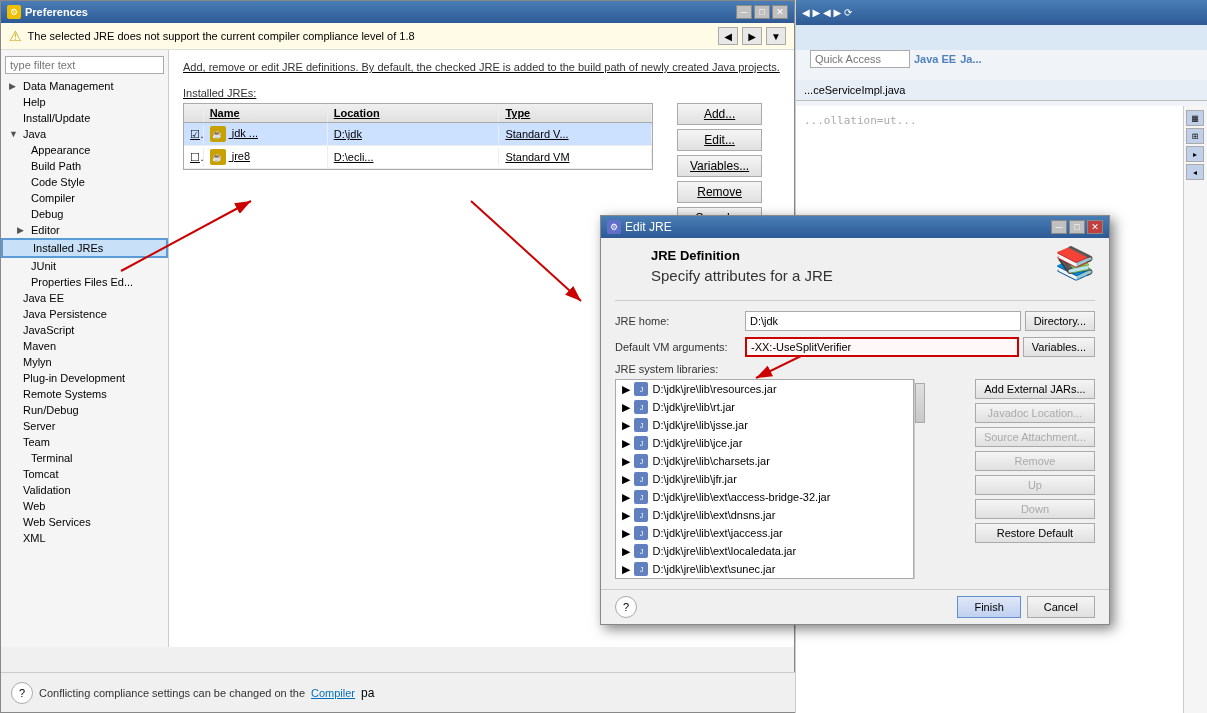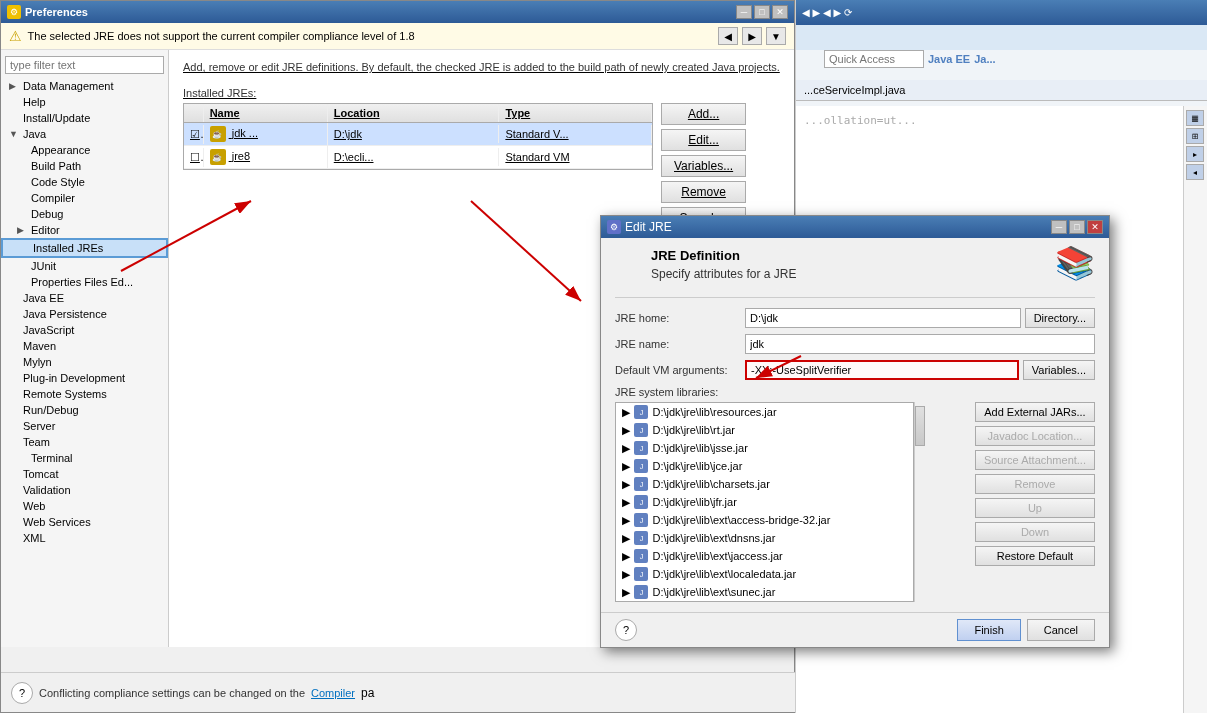--- a/index.html
+++ b/index.html
@@ -127,21 +127,21 @@
     .action-btn {
       padding: 3px 12px;
       background: linear-gradient(to bottom, #f5f5f5, #e0e0e0);
       border: 1px solid #aaa;
       font-size: 12px;
       cursor: pointer;
       min-width: 80px;
       text-align: center;
     }
 
-    .table-area { display: flex; align-items: flex-start; }
+    .table-area { display: flex; align-items: flex-start; gap: 16px; }
 
     
     .bottom-bar {
       position: absolute;
       bottom: 0; left: 0;
       width: 795px;
       height: 40px;
       background: #f0f0f0;
       border-top: 1px solid #ccc;
       display: flex;
@@ -180,21 +180,21 @@
       padding: 3px 6px;
       display: flex;
       align-items: center;
       justify-content: space-between;
       height: 22px;
     }
     .edit-jre-icon { width: 14px; height: 14px; background: #6070c8; border-radius: 2px; font-size: 9px; display: flex; align-items: center; justify-content: center; color: white; }
 
     .edit-jre-body { padding: 10px 14px; }
     .edit-jre-section-title { font-size: 13px; font-weight: bold; margin-bottom: 4px; }
-    .edit-jre-section-sub { font-size: 12px; color: #333; margin-bottom: 10px; }
+    .edit-jre-section-sub { font-size: 15px; color: #333; margin-bottom: 10px; }
     .edit-jre-divider { border: none; border-top: 1px solid #ccc; margin: 6px 0 10px 0; }
 
     .form-row {
       display: flex;
       align-items: center;
       margin-bottom: 6px;
       font-size: 11px;
     }
     .form-label { width: 130px; color: #333; }
     .form-input {
@@ -520,24 +520,20 @@
       <div style="font-size:32px;margin-top:-4px;">📚</div>
     </div>
     <hr class="edit-jre-divider">
 
     <div class="form-row">
       <span class="form-label">JRE home:</span>
       <input class="form-input" type="text" value="D:\jdk" style="">
       <button class="form-btn">Directory...</button>
     </div>
 
-    <div class="form-row">
-      <span class="form-label">JRE name:</span>
-      <input class="form-input" type="text" value="jdk" style="">
-    </div>
 
     <div class="form-row">
       <span class="form-label">Default VM arguments:</span>
       <input class="form-input highlighted" type="text" value="-XX:-UseSplitVerifier" style="">
       <button class="form-btn">Variables...</button>
     </div>
 
     <div class="jre-libs-label">JRE system libraries:</div>
 
     <div class="libs-area">
@@ -634,21 +630,21 @@
   </svg>
 </div>
 
 <div style="position:absolute;top:0;left:795px;width:412px;height:713px;background:#f0f4f8;border-left:1px solid #ccc;">
   <div style="background:linear-gradient(to bottom,#4a7eb5,#2d5a96);height:25px;display:flex;align-items:center;padding:0 6px;gap:4px;color:white;">
     <span style="font-size:10px;">◀ ▶ ◀ ▶ ⟳</span>
   </div>
   <div style="background:#dae8f5;height:25px;display:flex;align-items:center;padding:0 6px;gap:8px;font-size:11px;">
   </div>
 
-  <div style="position:absolute;top:50px;left:28px;display:flex;align-items:center;gap:4px;justify-content:space-between;">
+  <div style="position:absolute;top:50px;left:14px;display:flex;align-items:center;gap:4px;justify-content:space-between;">
     <input type="text" style="width: 100px; padding: 2px 4px; border: 1px solid rgb(170, 170, 170); font-size: 11px; color: rgb(153, 153, 153);" placeholder="Quick Access">
     <span style="font-size:11px;color:#5080c0;font-weight:bold;">Java EE</span>
     <span style="font-size:11px;color:#5080c0;font-weight:bold;">Ja...</span>
   </div>
 
   <div style="position:absolute;top:80px;left:0;right:0;background:#e8eef6;border-bottom:1px solid #bbb;padding:4px 8px;font-size:11px;">
     <span>...ceServiceImpl.java</span>
   </div>
 
   <div style="position:absolute;top:106px;left:0;right:0;bottom:0;background:#ffffff;overflow:hidden;">

